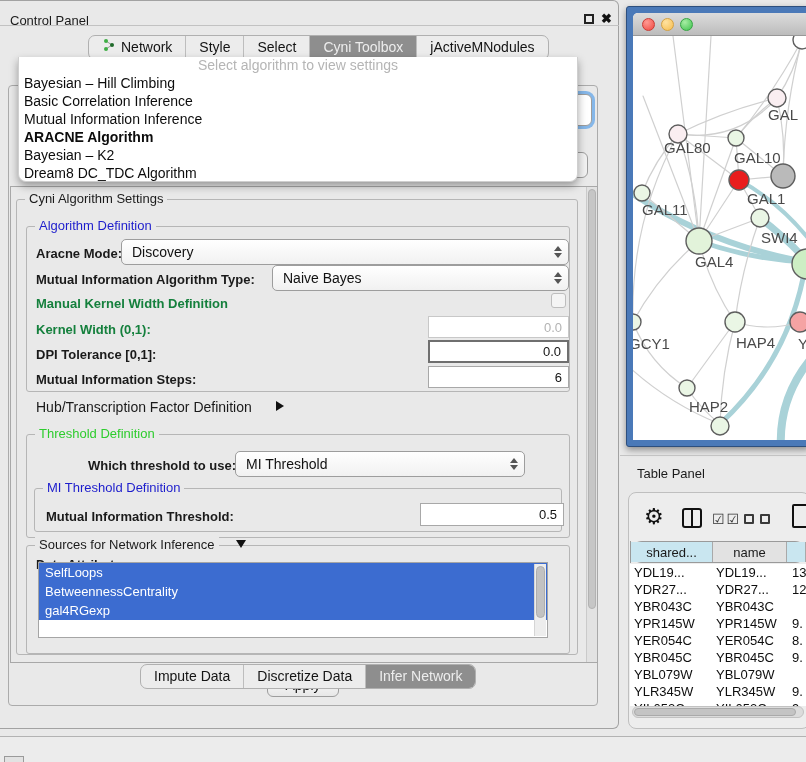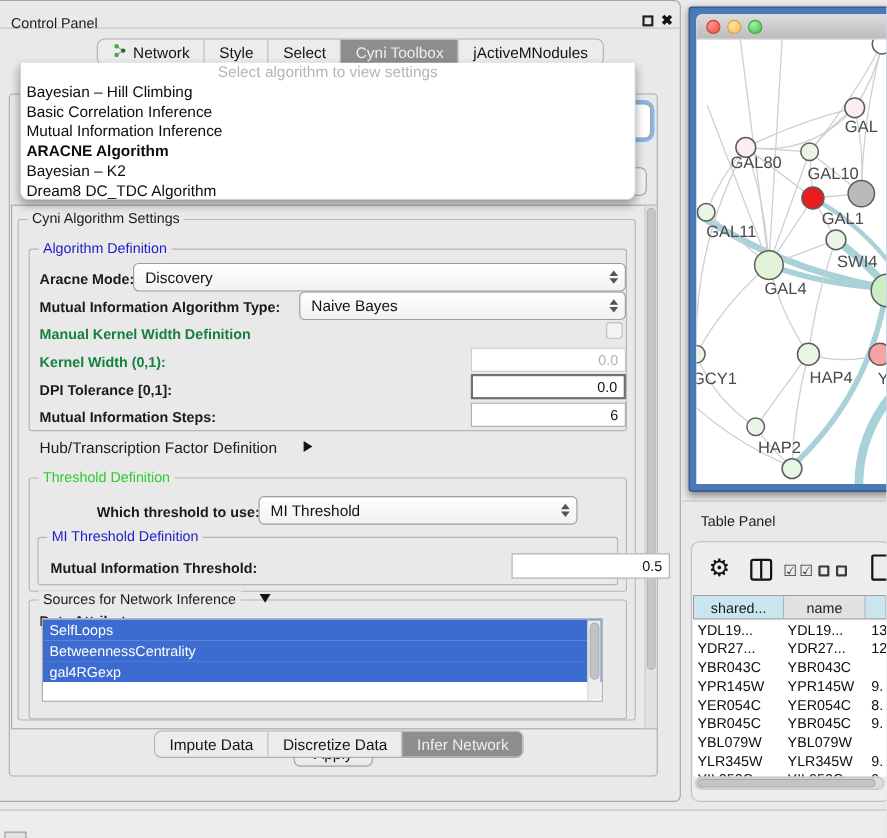--- a/index.html
+++ b/index.html
@@ -8,21 +8,21 @@
   .abs{position:absolute;}
 
   
   .cp-window{left:0;top:8;width:619px;height:729px;border:1px solid #a2a2a2;border-left:none;
              border-radius:0 6px 6px 0;background:#e9e9e9;}
   .cp-titlebar{left:0;top:8;width:619px;height:26px;border-bottom:1px solid #c2c2c2;}
   .cp-title{left:10px;top:13px;font-size:13px;color:#1b1b1b;}
   .float-icon{left:584px;top:14px;width:10px;height:10px;border:2px solid #222;}
   .close-icon{left:601px;top:11px;font-size:13px;font-weight:bold;color:#111;line-height:16px;}
 
-  .tabbar{display:flex;border:1px solid #b0b0b0;border-radius:7px;overflow:hidden;background:#ececec;height:25px;}
+  .tabbar{display:flex;border:1px solid #b0b0b0;border-radius:7px;overflow:hidden;background:#ececec;height:25px;align-items:flex-end;}
   .tabbar .tab{padding:0 13px;line-height:24px;font-size:14px;color:#141414;border-left:1px solid #bdbdbd;
                display:flex;align-items:center;gap:5px;white-space:nowrap;}
   .tabbar .tab:first-child{border-left:none;}
   .tabbar .tab.sel{background:#8e8e8e;color:#ededed;}
   .top-tabs{left:88px;top:35px;}
   .bot-tabs{left:140px;top:664px;}
 
   .inner-panel{left:8px;top:85px;width:590px;height:621px;border:1px solid #ababab;border-radius:4px;background:#e9e9e9;}
 
   
@@ -95,21 +95,21 @@
   .tp-title{left:637px;top:466px;font-size:13px;color:#1b1b1b;}
   .tp-panel{left:628px;top:492px;width:182px;height:237px;border:1px solid #bfbfbf;border-radius:8px;background:#ededed;}
   .gear-icon{left:644px;top:505px;font-size:22px;color:#111;line-height:24px;}
   .cols-icon{left:682px;top:508px;width:20px;height:20px;border:2px solid #111;border-radius:3px;}
   .cols-icon:after{content:"";position:absolute;left:7px;top:0;width:2px;height:16px;background:#111;}
   .checks-icon{left:712px;top:511px;font-size:14px;color:#333;letter-spacing:2px;}
   .sq{position:absolute;width:10px;height:10px;border:2px solid #3a3a3a;border-radius:1px;}
   .doc-icon{left:792px;top:504px;width:20px;height:24px;border:2px solid #111;border-radius:2px;background:#ededed;}
 
   .tbl{left:630px;top:541px;width:176px;border-left:1px solid #9a9a9a;}
-  .tbl-head{display:flex;height:22px;border-top:1px solid #9a9a9a;border-bottom:1px solid #9a9a9a;}
+  .tbl-head{display:flex;height:22px;border-top:1px solid #9a9a9a;border-bottom:1px solid #9a9a9a;border-radius:11px;}
   .tbl-head .hc{border-right:1px solid #a9a9a9;font-size:13px;color:#1a1a1a;display:flex;align-items:center;justify-content:center;}
   .hc.hl{background:#c9e6f0;}
   .hc.plain{background:#e2e2e2;}
   .tbl-rows{position:absolute;left:630px;top:564px;width:176px;height:142px;overflow:hidden;background:#fff;}
   .trow{display:flex;height:17px;line-height:17px;font-size:13px;color:#0e0e0e;}
   .trow .c1{width:82px;padding-left:4px;overflow:hidden;white-space:nowrap;}
   .trow .c2{width:74px;padding-left:4px;overflow:hidden;white-space:nowrap;}
   .trow .c3{flex:1;padding-left:6px;overflow:hidden;white-space:nowrap;}
   .hscroll{left:632px;top:706px;width:172px;height:12px;background:#dcdcdc;border:1px solid #c2c2c2;border-radius:6px;}
   .hscroll .thumb{position:absolute;left:1px;top:1px;width:162px;height:8px;background:#c4c4c4;border:1px solid #aaaaaa;border-radius:5px;}
@@ -221,21 +221,21 @@
     <span class="stepper">
         <span class="tri-up"></span>
         <span class="tri-dn"></span>
       </span>
   </div>
 
   <div class="abs group" style="left:34px;top:488px;width:528px;height:44px;">
     <span class="group-label lbl-blue">MI Threshold Definition</span>
   </div>
   <span class="abs flabel" style="left:46px;top:509px;">Mutual Information Threshold:</span>
-  <div class="abs field" style="left:420px;top:503px;width:144px;height:23px;margin-left:45px;">
+  <div class="abs field" style="left:420px;top:503px;width:144px;height:23px;">
     <span>0.5</span>
   </div>
 
   <div class="abs group" style="left:26px;top:545px;width:544px;height:109px;">
     <span class="group-label lbl-black">
       <span>Sources for Network Inference</span>
     </span>
   </div>
   <span class="abs tri-down" style="left:236px;top:540px;"></span>
   <span class="abs flabel" style="left:36px;top:557px;">Data Attributes</span>

